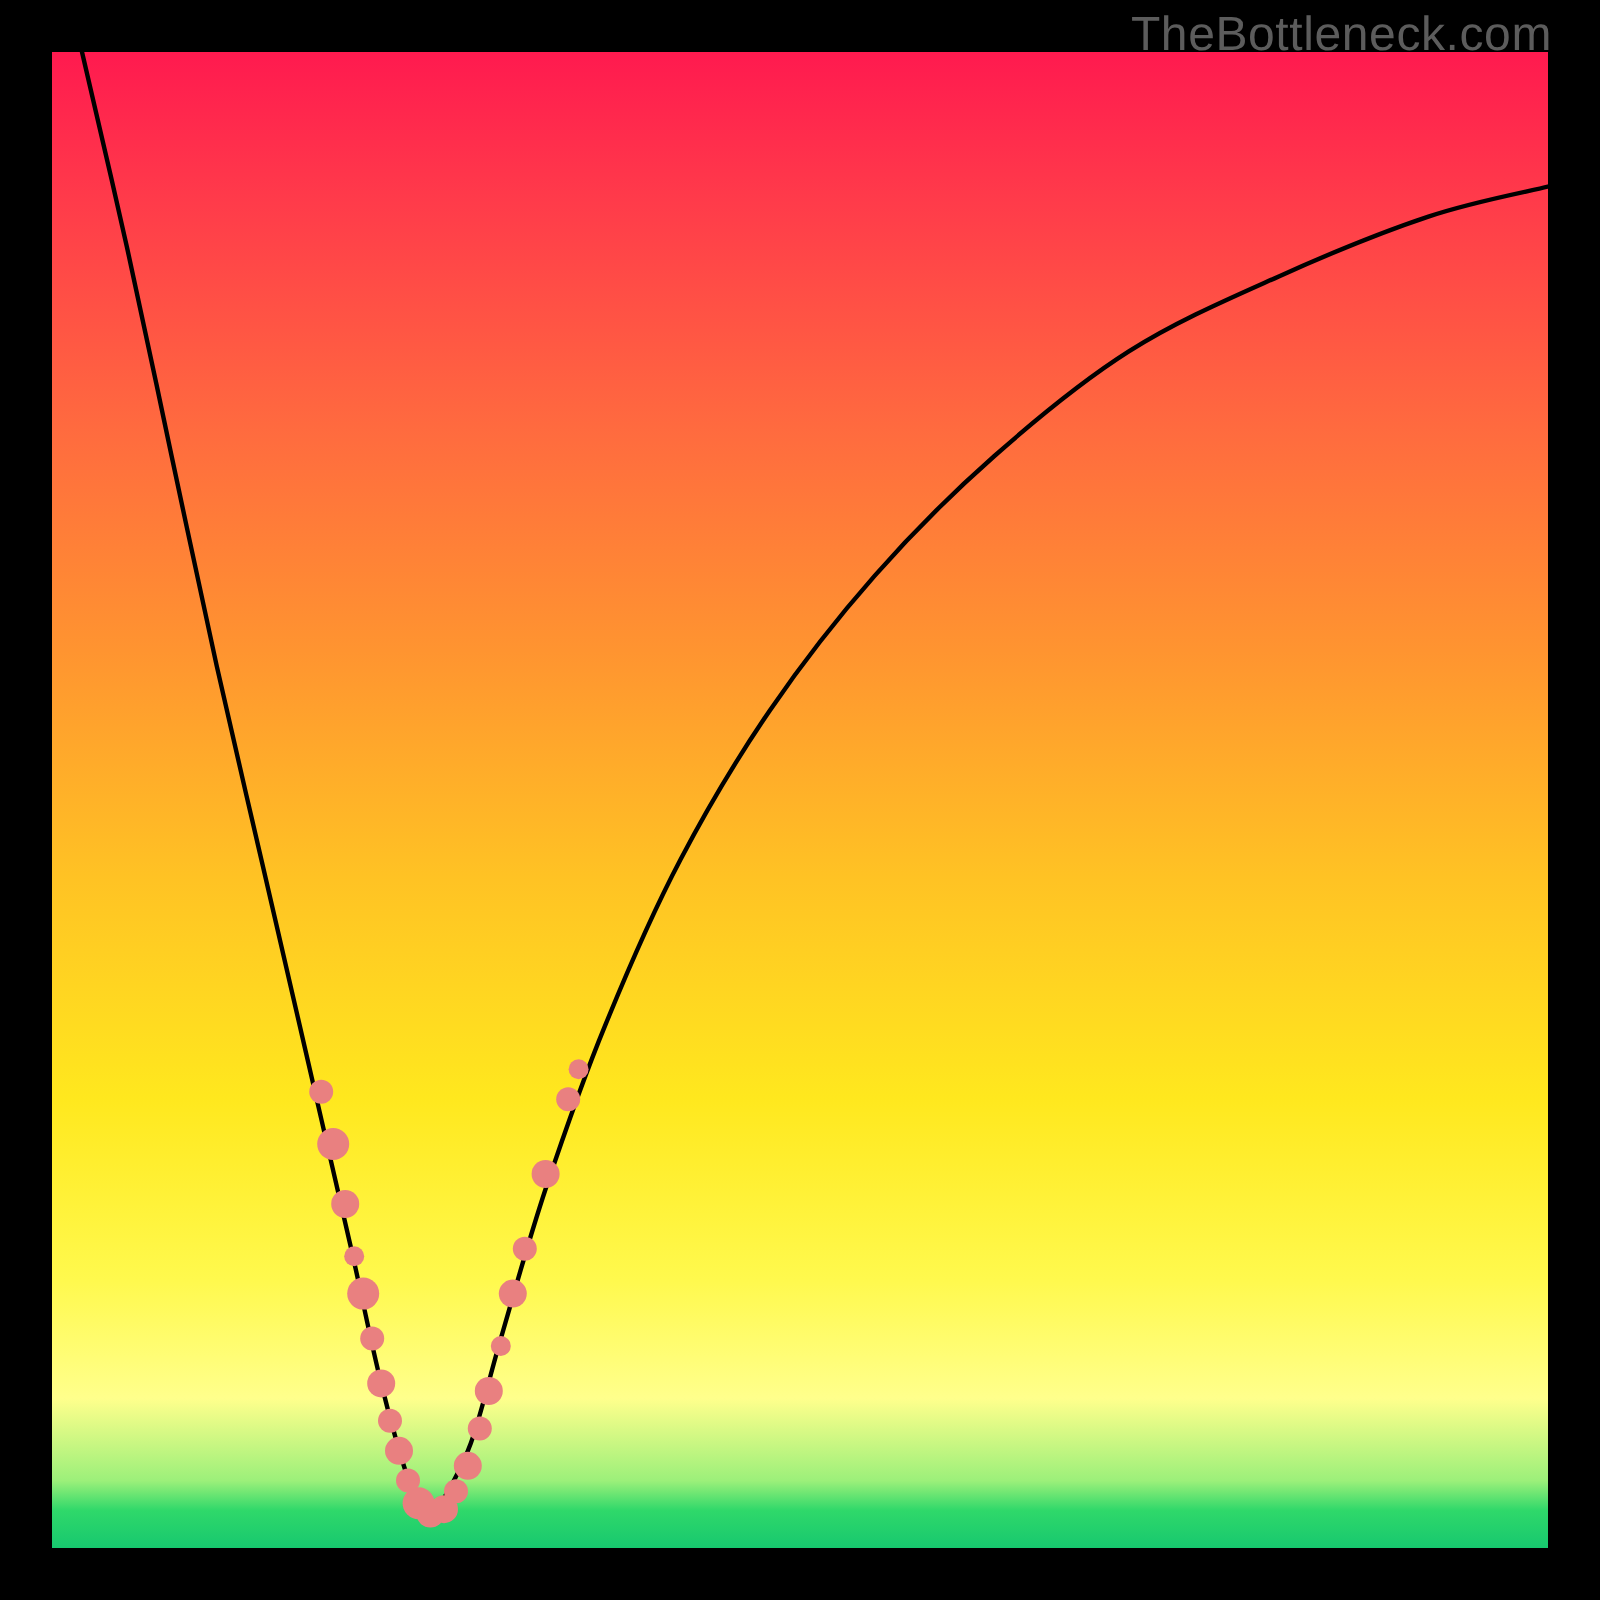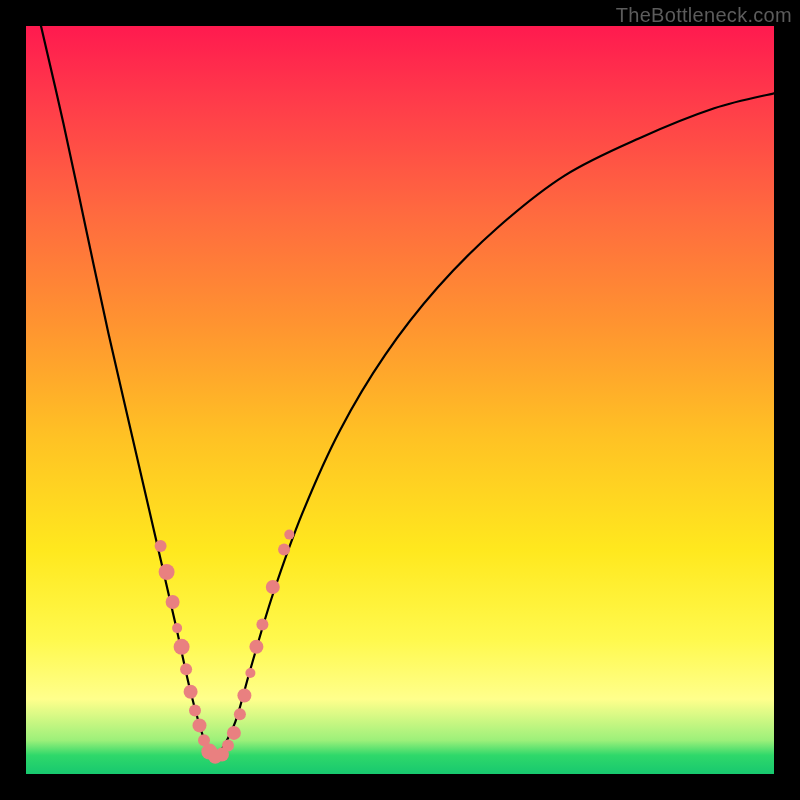--- a/index.html
+++ b/index.html
@@ -27,23 +27,23 @@
       #fff94d 82%,
       #ffff8c 90%,
       #9cf07a 95.5%,
       #2fd86a 97.5%,
       #17c86f 100%
     );
   }
   .watermark {
     position: absolute;
     top: 4px;
-    right: 8px;
+    right: 24px;
     color: #5c5c5c;
-    font-size: 20px;
+    font-size: 24px;
     font-weight: 500;
     letter-spacing: 0.3px;
     user-select: none;
   }
   svg.plot {
     position: absolute;
     left: 0;
     top: 0;
     width: 748px;
     height: 748px;

